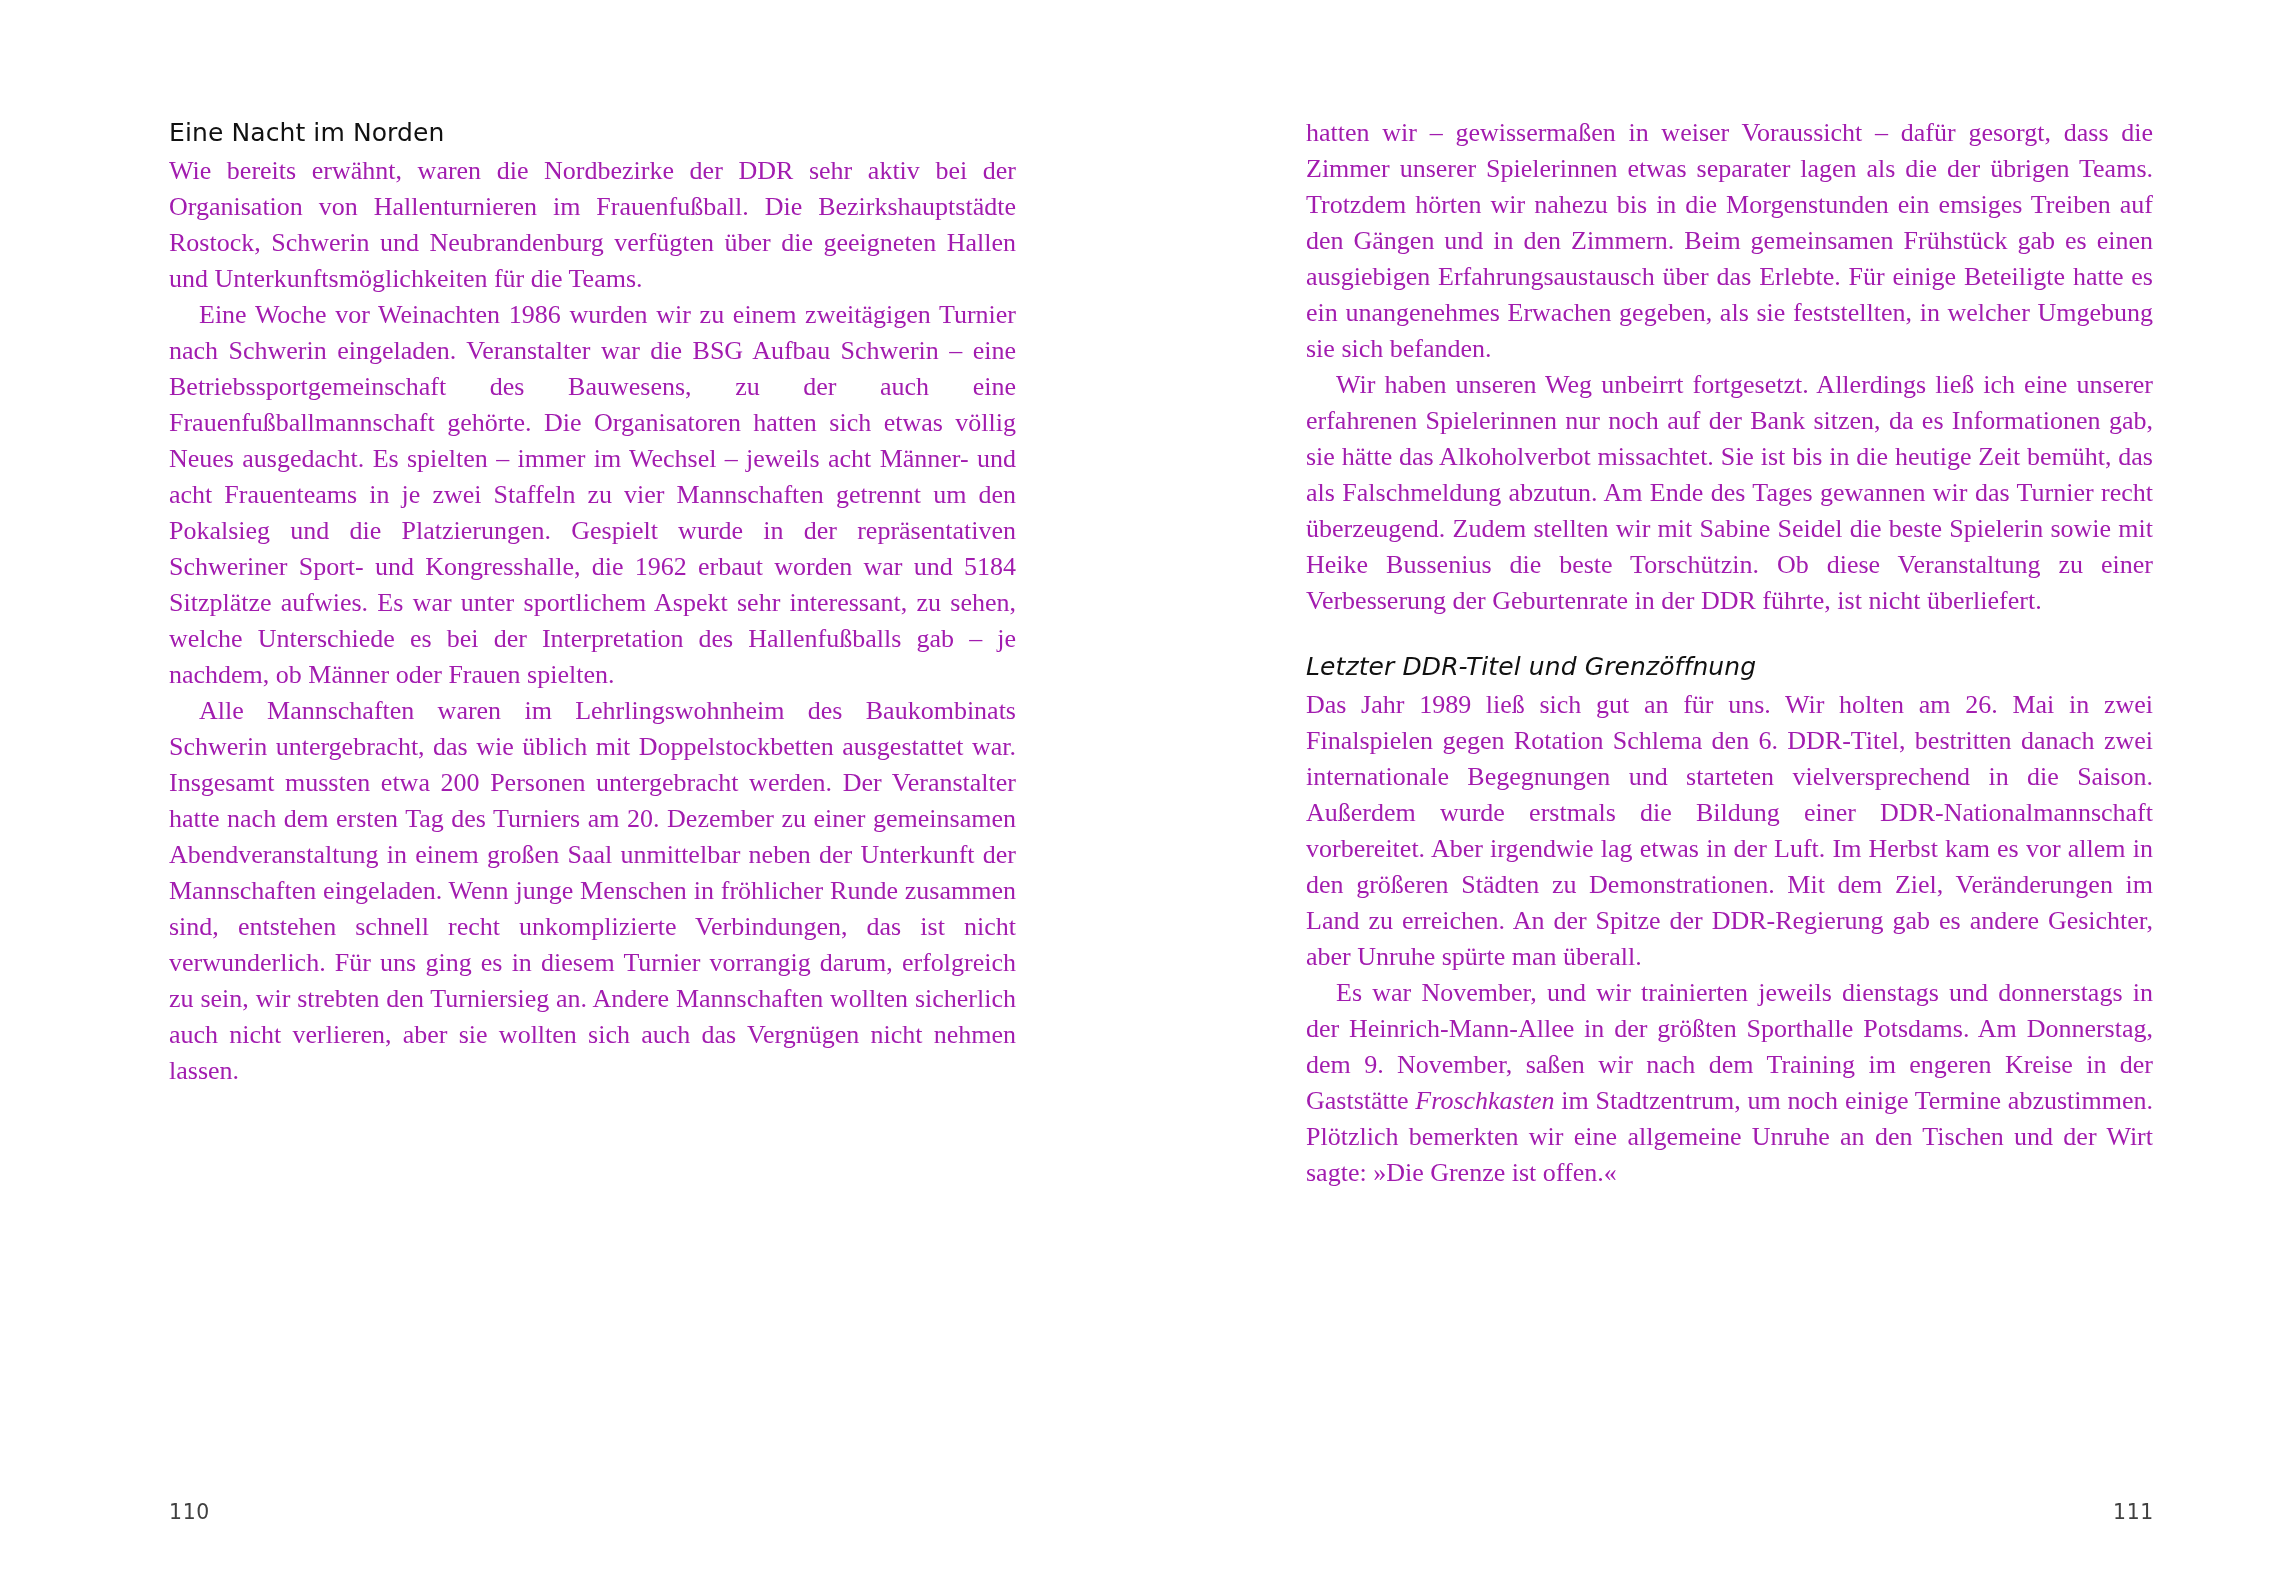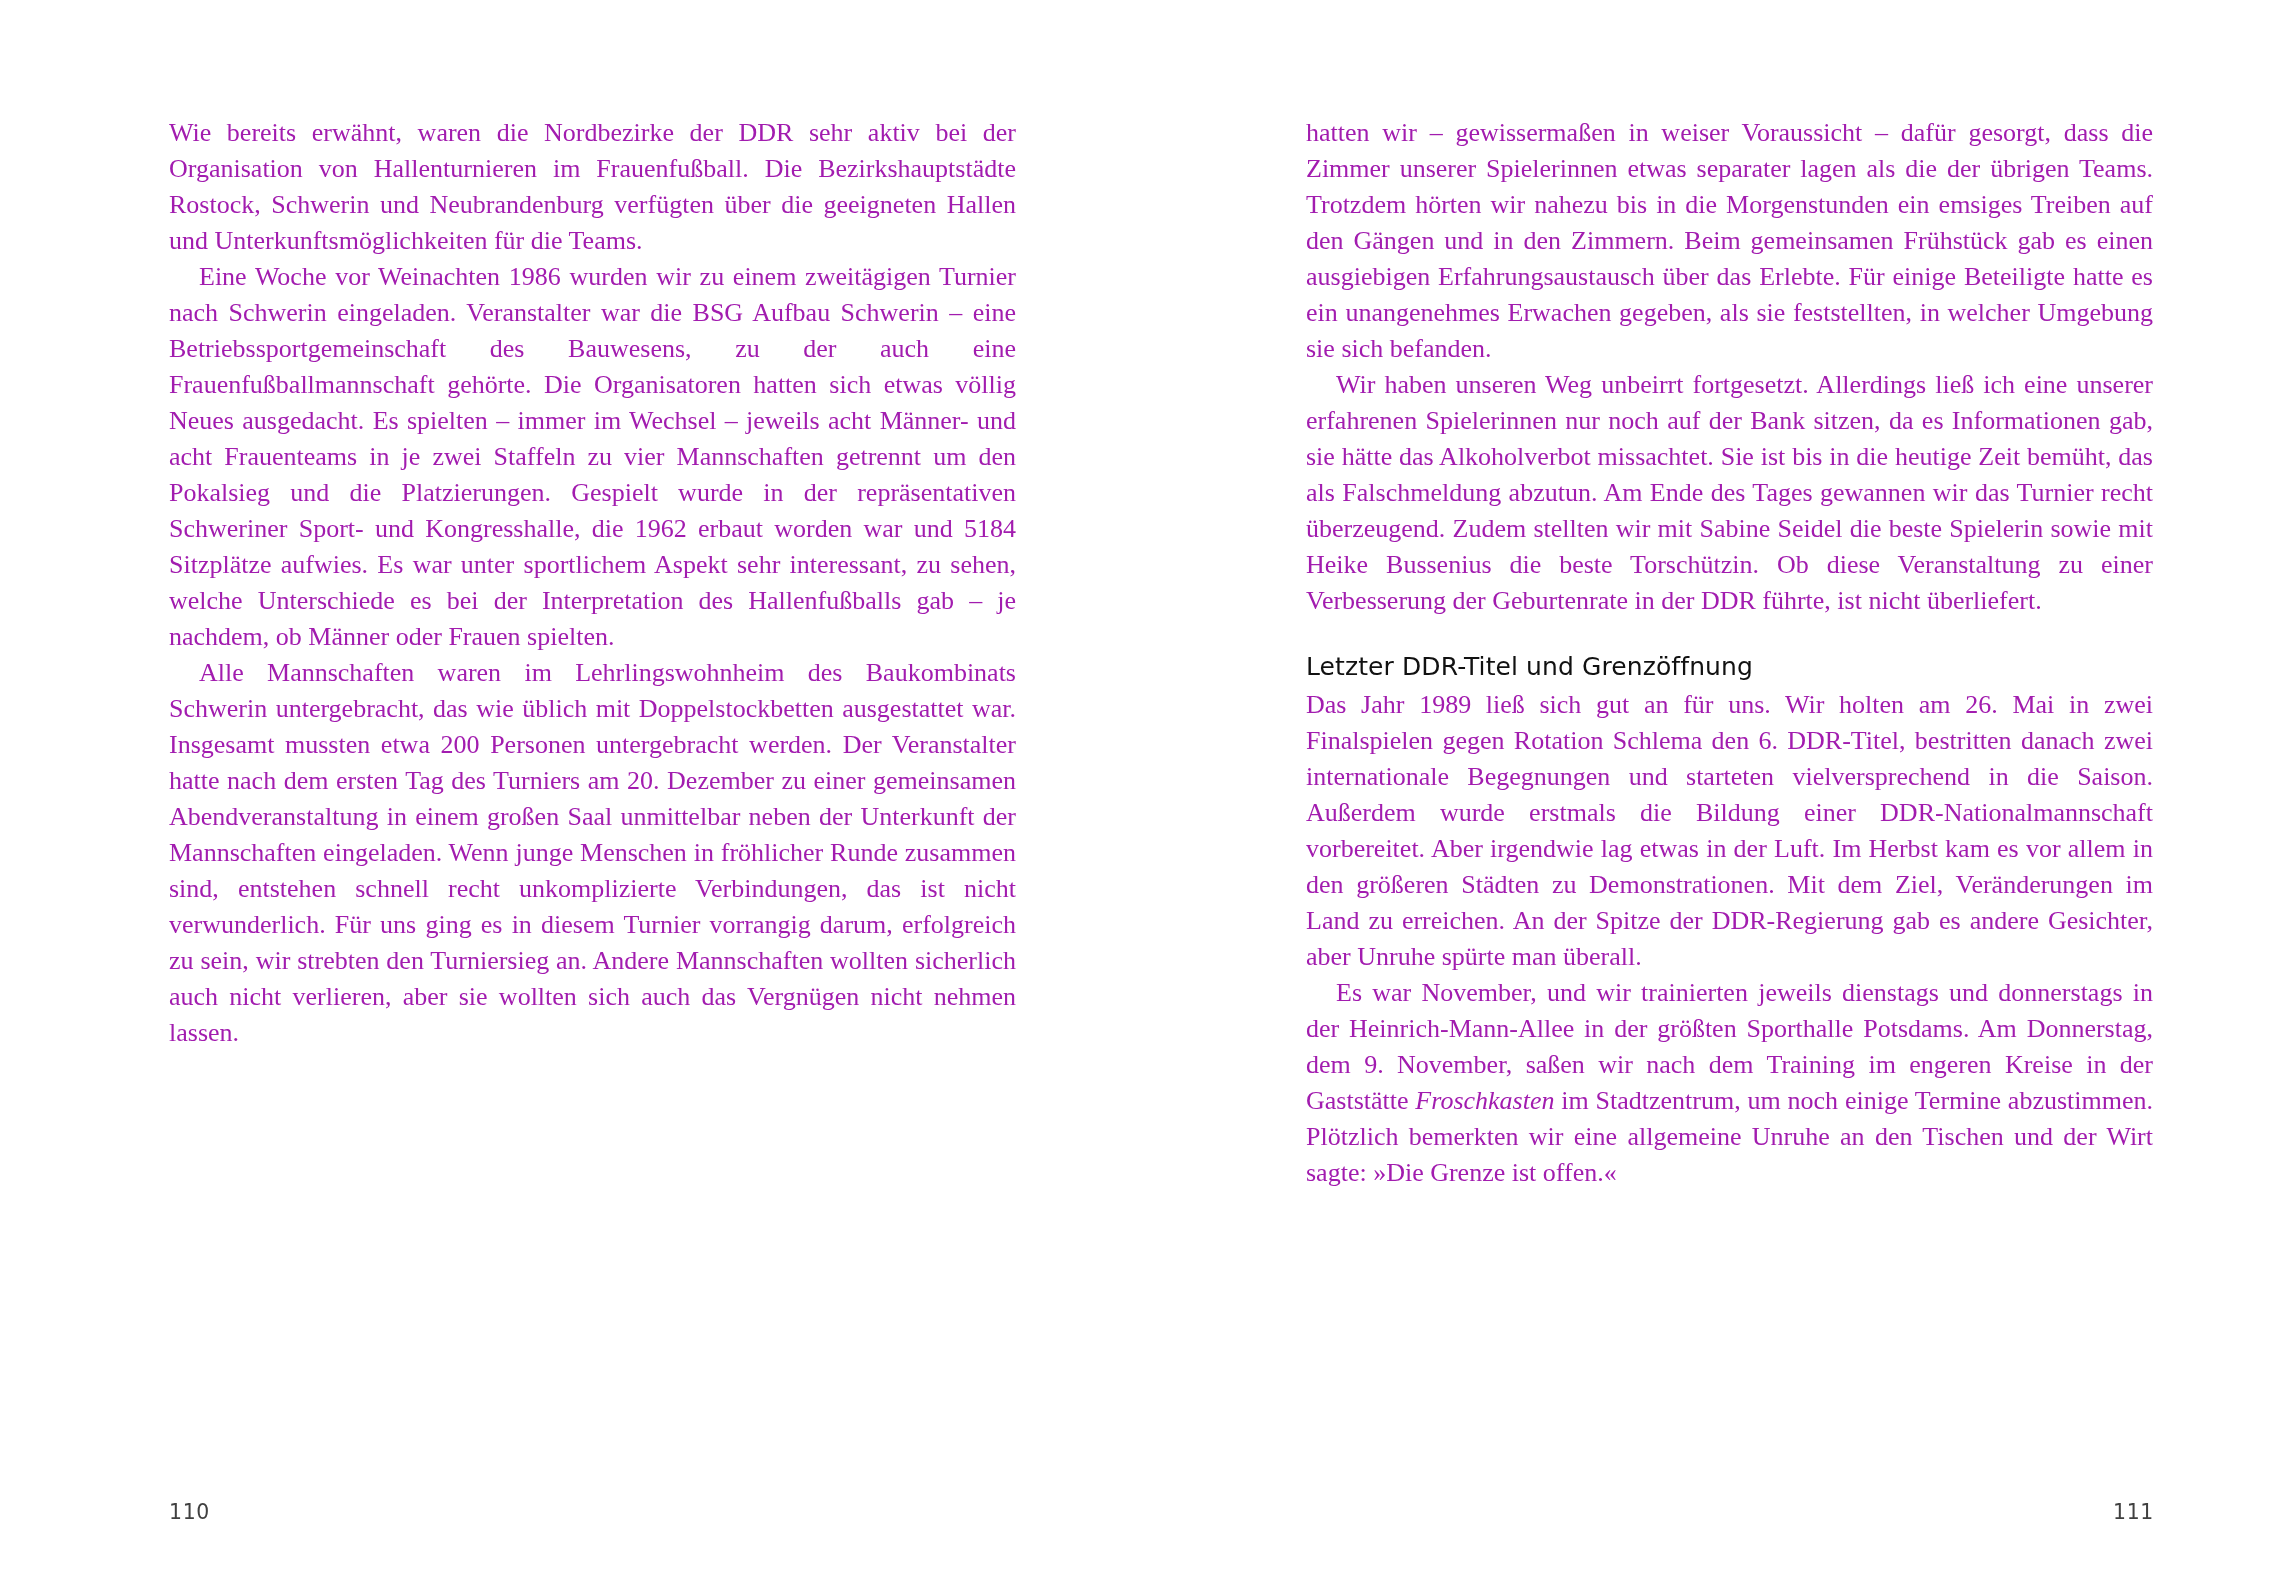--- a/index.html
+++ b/index.html
@@ -48,20 +48,21 @@
     letter-spacing: 0.1px;
   }
   .section-title {
     font-family: "DejaVu Sans", sans-serif;
     font-size: 25px;
     line-height: 35px;
     font-weight: 400;
     color: #111111;
     margin: 30px 0 3.3px 0;
     letter-spacing: 0.1px;
+    font-style: italic;
   }
   p {
     font-family: "Liberation Serif", serif;
     font-size: 26px;
     line-height: 36px;
     margin: 0;
     text-align: justify;
     text-justify: inter-word;
     color: #a21caf;
     hyphens: manual;
@@ -81,20 +82,21 @@
   .folio-left  { left: 169px; }
   .folio-right { right: 142px; }
 </style>
 </head>
 <body>
 
 <div class="spread">
 
   <div class="page page-left">
     <div class="column">
+      <h2 class="chapter-title">Eine Nacht im Norden</h2>
       <p class="noindent">Wie bereits erwähnt, waren die Nordbezirke der DDR sehr aktiv bei der Organisation von Hallenturnieren im Frauenfußball. Die Bezirks­hauptstädte Rostock, Schwerin und Neubrandenburg verfügten über die geeigneten Hallen und Unterkunftsmöglichkeiten für die Teams.</p>
       <p class="indent">Eine Woche vor Weinachten 1986 wurden wir zu einem zweitägigen Turnier nach Schwerin eingeladen. Veranstalter war die BSG Aufbau Schwerin – eine Betriebssportgemeinschaft des Bauwesens, zu der auch eine Frauenfußballmannschaft gehörte. Die Organisatoren hatten sich etwas völlig Neues ausgedacht. Es spielten – immer im Wechsel – jeweils acht Männer- und acht Frauenteams in je zwei Staffeln zu vier Mann­schaften getrennt um den Pokalsieg und die Platzierungen. Gespielt wurde in der repräsentativen Schweriner Sport- und Kongresshalle, die 1962 erbaut worden war und 5184 Sitzplätze aufwies. Es war unter sport­lichem Aspekt sehr interessant, zu sehen, welche Unterschiede es bei der Interpretation des Hallenfußballs gab – je nachdem, ob Männer oder Frauen spielten.</p>
       <p class="indent">Alle Mannschaften waren im Lehrlingswohnheim des Baukombinats Schwerin untergebracht, das wie üblich mit Doppelstockbetten aus­gestattet war. Insgesamt mussten etwa 200 Personen untergebracht wer­den. Der Veranstalter hatte nach dem ersten Tag des Turniers am 20. De­zember zu einer gemeinsamen Abendveranstaltung in einem großen Saal unmittelbar neben der Unterkunft der Mannschaften eingeladen. Wenn junge Menschen in fröhlicher Runde zusammen sind, entstehen schnell recht unkomplizierte Verbindungen, das ist nicht verwunderlich. Für uns ging es in diesem Turnier vorrangig darum, erfolgreich zu sein, wir strebten den Turniersieg an. Andere Mannschaften wollten sicherlich auch nicht verlieren, aber sie wollten sich auch das Vergnügen nicht nehmen lassen.</p>
     </div>
     <div class="folio folio-left">110</div>
   </div>
 
   <div class="page page-right">
     <div class="column">
       <p class="noindent">hatten wir – gewissermaßen in weiser Voraussicht – dafür gesorgt, dass die Zimmer unserer Spielerinnen etwas separater lagen als die der übri­gen Teams. Trotzdem hörten wir nahezu bis in die Morgenstunden ein emsiges Treiben auf den Gängen und in den Zimmern. Beim gemein­samen Frühstück gab es einen ausgiebigen Erfahrungsaustausch über das Erlebte. Für einige Beteiligte hatte es ein unangenehmes Erwachen gegeben, als sie feststellten, in welcher Umgebung sie sich befanden.</p>

